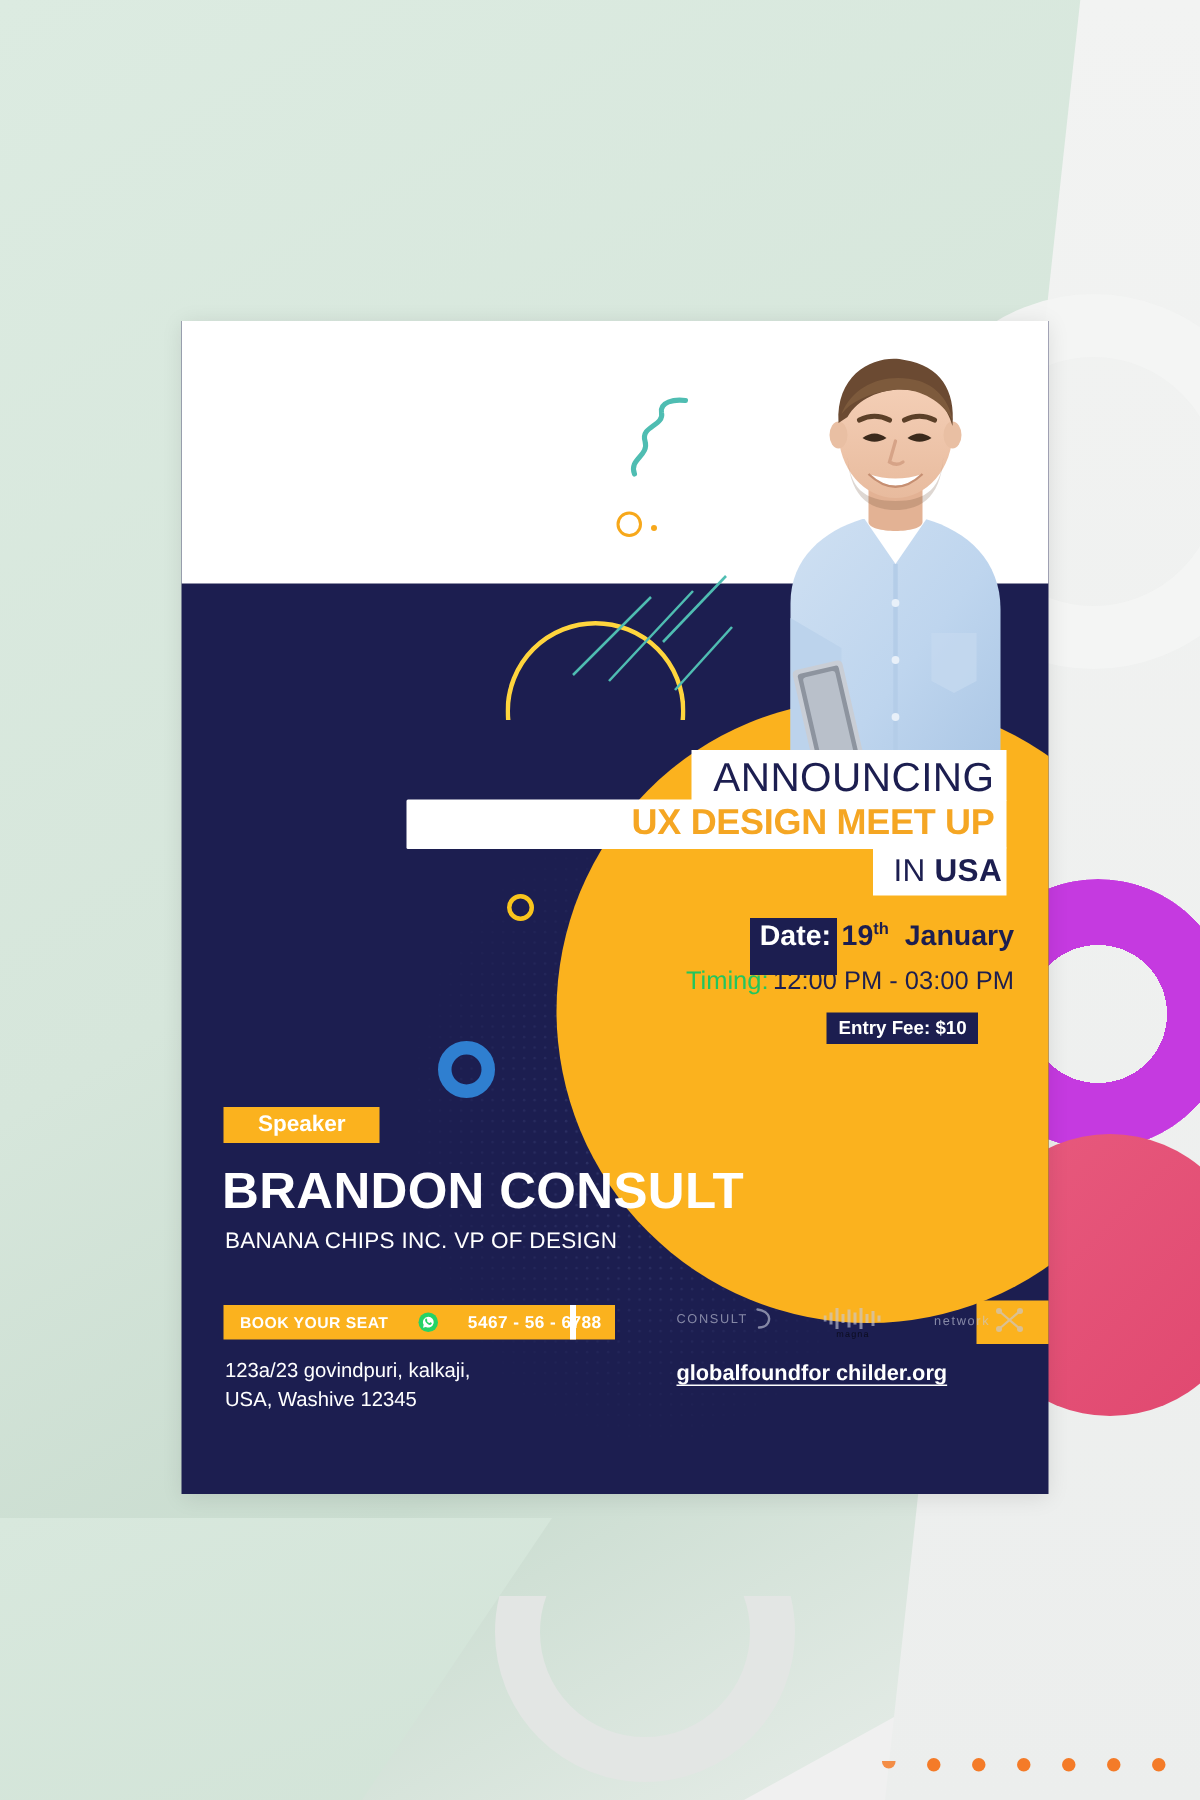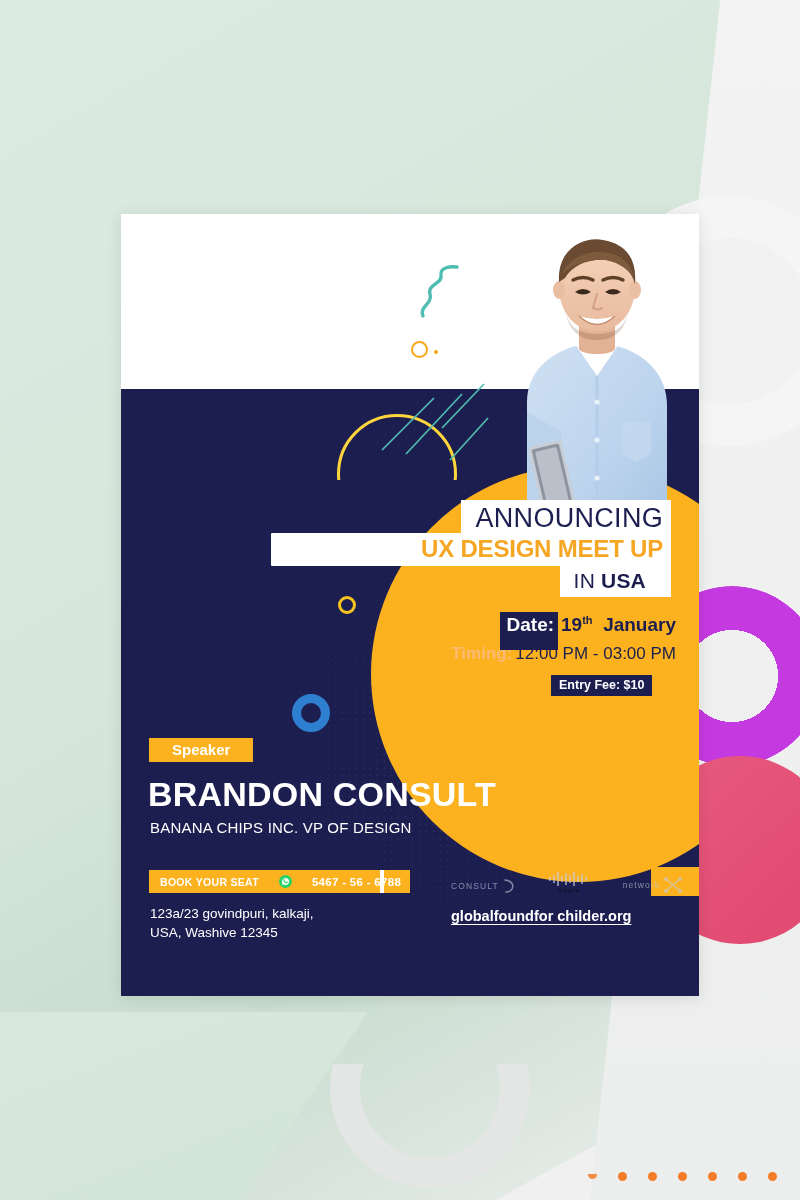--- a/index.html
+++ b/index.html
@@ -306,21 +306,21 @@
   .an-line2 {
     color: #f5a623;
     font-size: 24px;
     font-weight: 700;
     letter-spacing: -0.2px;
     line-height: 1.06;
   }
   .an-line3-wrap {
     display: inline-block;
     background: #ffffff;
-    padding: 4px 25px 4px 14px;
+    padding: 4px 3px 4px 14px;
     margin-top: -1px;
   }
   .an-line3 {
     color: #1c1e50;
     font-size: 21px;
     letter-spacing: .2px;
   }
   .an-line3 b { font-weight: 700; }
 
   
@@ -350,23 +350,23 @@
   .timing-row {
     position: absolute;
     left: 200px;
     top: 430px;
     width: 355px;
     z-index: 8;
     text-align: right;
     white-space: nowrap;
   }
   .timing-label {
-    color: #fdba74;
+    color: #22c55e;
     font-size: 17px;
-    font-weight: 700;
+    font-weight: 400;
   }
   .timing-value {
     color: #1c1e50;
     font-size: 17px;
     font-weight: 400;
     margin-left: 3px;
   }
   .entry-fee {
     position: absolute;
     left: 430px;
@@ -465,21 +465,21 @@
     line-height: 1.42;
   }
 
   
   .sponsors {
     position: absolute;
     left: 330px;
     top: 658px;
     z-index: 8;
     display: flex;
-    align-items: flex-end;
+    align-items: flex-start;
     gap: 34px;
     opacity: .62;
   }
   .sp-item {
     display: flex;
     align-items: center;
     gap: 4px;
     color: #c6c9da;
   }
   .sp-text { font-size: 8.5px; letter-spacing: 1.1px; font-weight: 500; }

